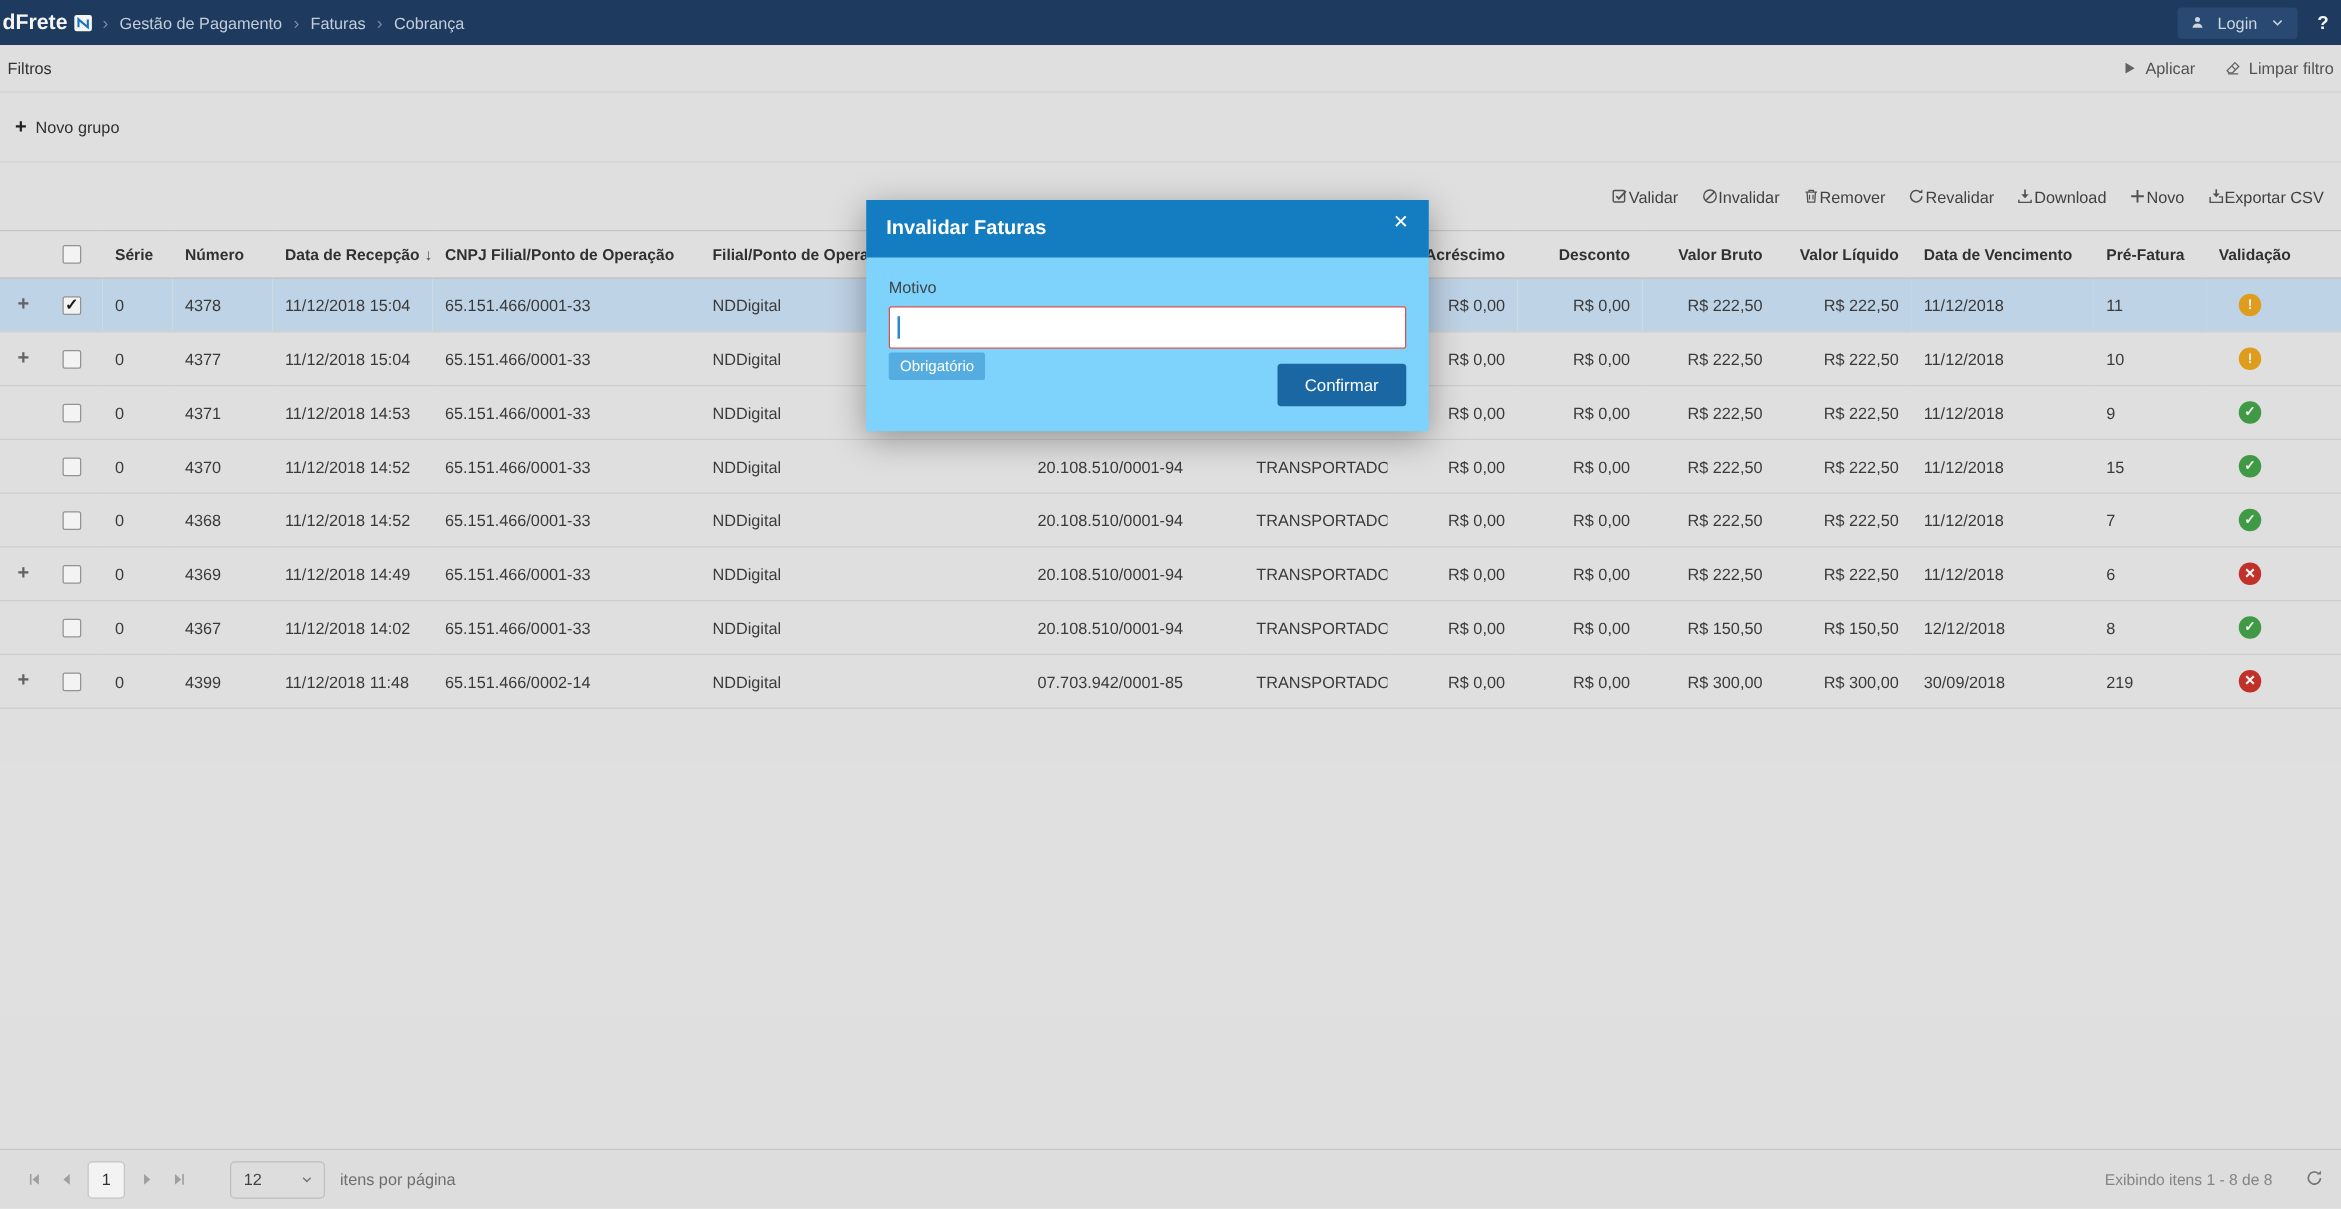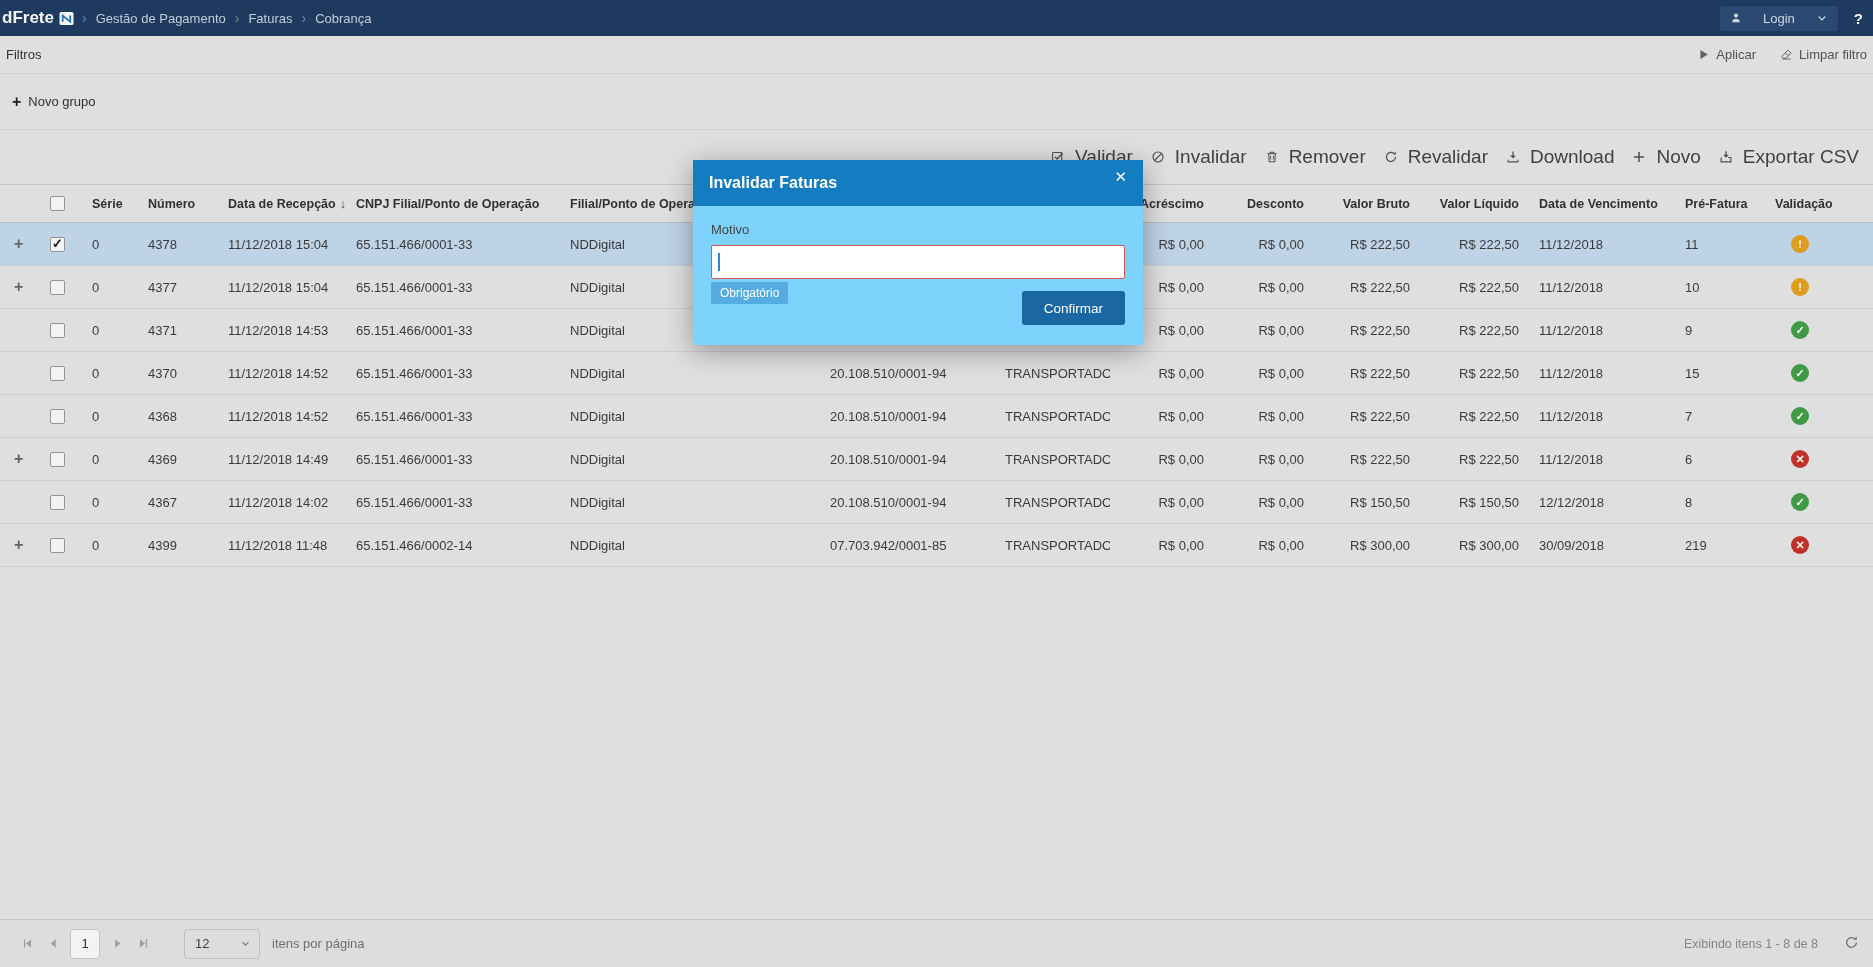--- a/index.html
+++ b/index.html
@@ -13,38 +13,38 @@
 .app{display:flex;flex-direction:column;width:100%;height:100%}
 
 
 .topnav{height:36px;background:var(--nav,#203d63);display:flex;align-items:center;padding:0 10px 0 2px;flex:none}
 .logo{display:flex;align-items:center;gap:5px;color:#fff;font-size:17px;font-weight:bold}
 .logo .icon svg{width:15px;height:15px}
 .breadcrumb{display:flex;align-items:center;gap:9px;margin-left:8px;font-size:13px}
 .bc-sep{color:#7e93ad;font-size:14px}
 .bc-item{color:#ccd6e2;text-decoration:none}
 .nav-right{margin-left:auto;display:flex;align-items:center;gap:16px}
-.login-btn{display:flex;align-items:center;gap:21px;background:#2b4d78;border-radius:3px;padding:5px 10px;color:#d5dfea;font-size:13px}
+.login-btn{display:flex;align-items:center;gap:10px;background:#2b4d78;border-radius:3px;padding:5px 10px;color:#d5dfea;font-size:13px}
 .login-btn .icon svg{width:12px;height:12px}
 .help-btn{color:#fff;font-size:15px;font-weight:bold}
 
 
 .filters-bar{height:38px;flex:none;display:flex;align-items:center;padding:0 6px;border-bottom:1px solid #dadada}
 .filters-title{font-size:13px;color:#333}
 .filters-actions{margin-left:auto;display:flex;align-items:flex-start;gap:24px}
 .filter-btn{display:flex;align-items:center;gap:6px;font-size:13px;color:#555}
 .filter-btn .icon{color:#666}
 .filter-btn .icon svg{width:13px;height:13px}
 .groups-bar{height:56px;flex:none;display:flex;align-items:center;padding:0 12px;border-bottom:1px solid #dcdcdc}
 .newgroup-btn{display:flex;align-items:center;gap:7px;font-size:13px;color:#333}
 .newgroup-plus{font-size:16px;font-weight:bold;color:#222;line-height:1}
 
 
 .toolbar{height:54px;flex:none;display:flex;align-items:center;justify-content:flex-end;gap:18px;padding:0 14px}
-.tool-btn{display:flex;align-items:center;gap:10px;font-size:19px;color:#444}
+.tool-btn{display:flex;align-items:flex-start;gap:0;font-size:13px;color:#444}
 .tool-btn .icon{color:#555}
 
 
 table.grid{width:1873px;table-layout:fixed;border-collapse:collapse;flex:none}
 .grid th{height:38px;padding:0 10px;text-align:left;font-size:12.5px;font-weight:bold;color:#333;border-top:1px solid #cecece;border-bottom:1px solid #c3c3c3;vertical-align:middle;white-space:nowrap;overflow:hidden}
 .grid td{height:43px;padding:0 10px;font-size:13px;color:#3d3d3d;border-bottom:1px solid #d6d6d6;vertical-align:middle;white-space:nowrap;overflow:hidden}
 .grid .num{text-align:right}
 .grid tr.selected td{background:var(--selected_row,#c7dcf0)}
 .sort-arrow{margin-left:4px;color:#555;font-weight:bold}
 .c-expand{padding-left:14px!important}

